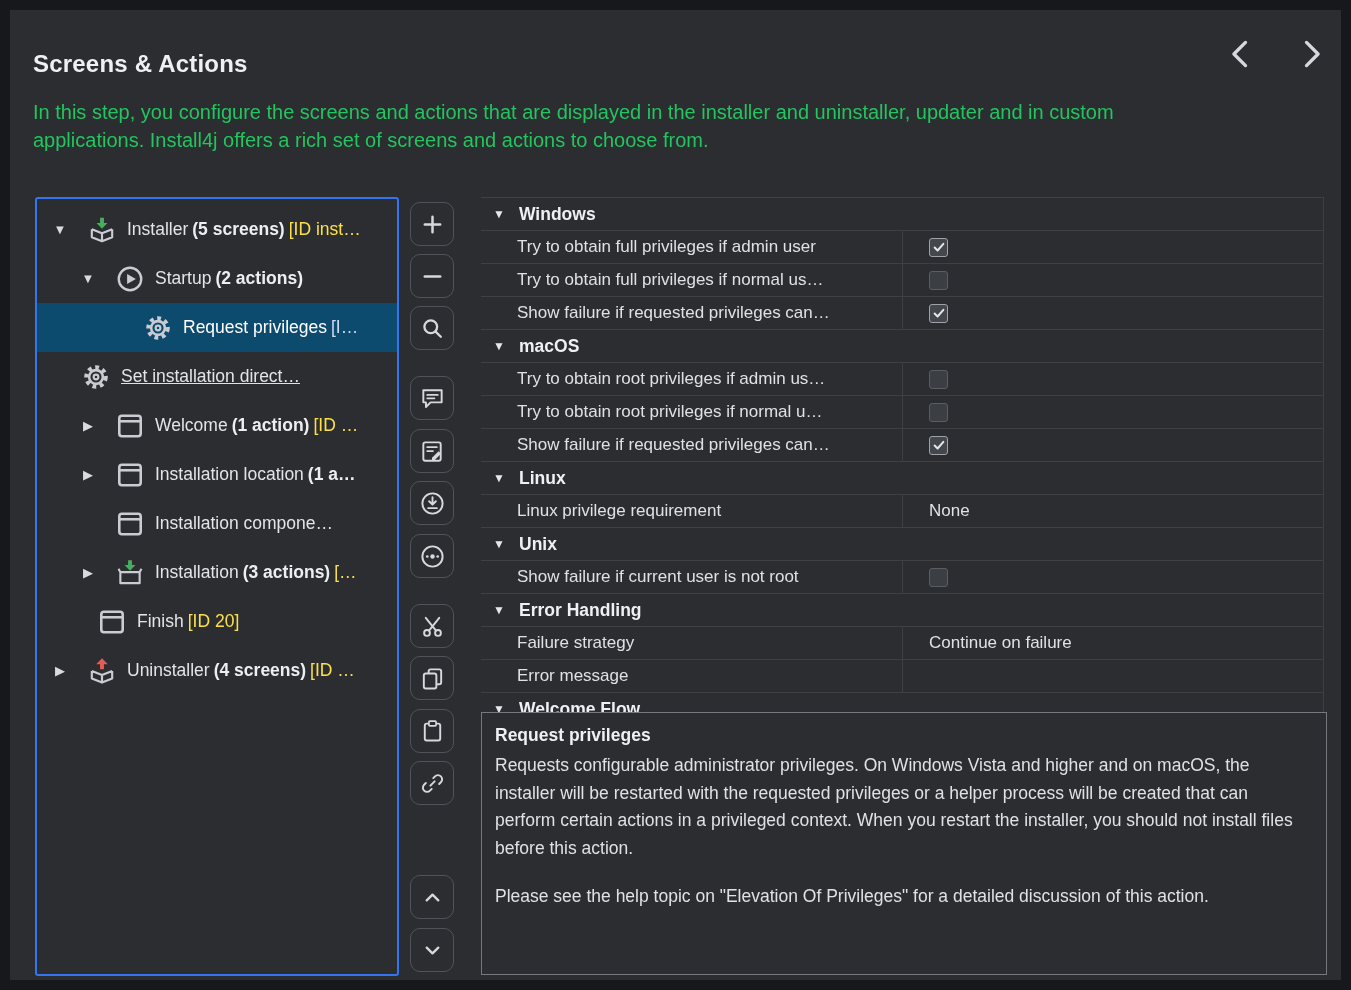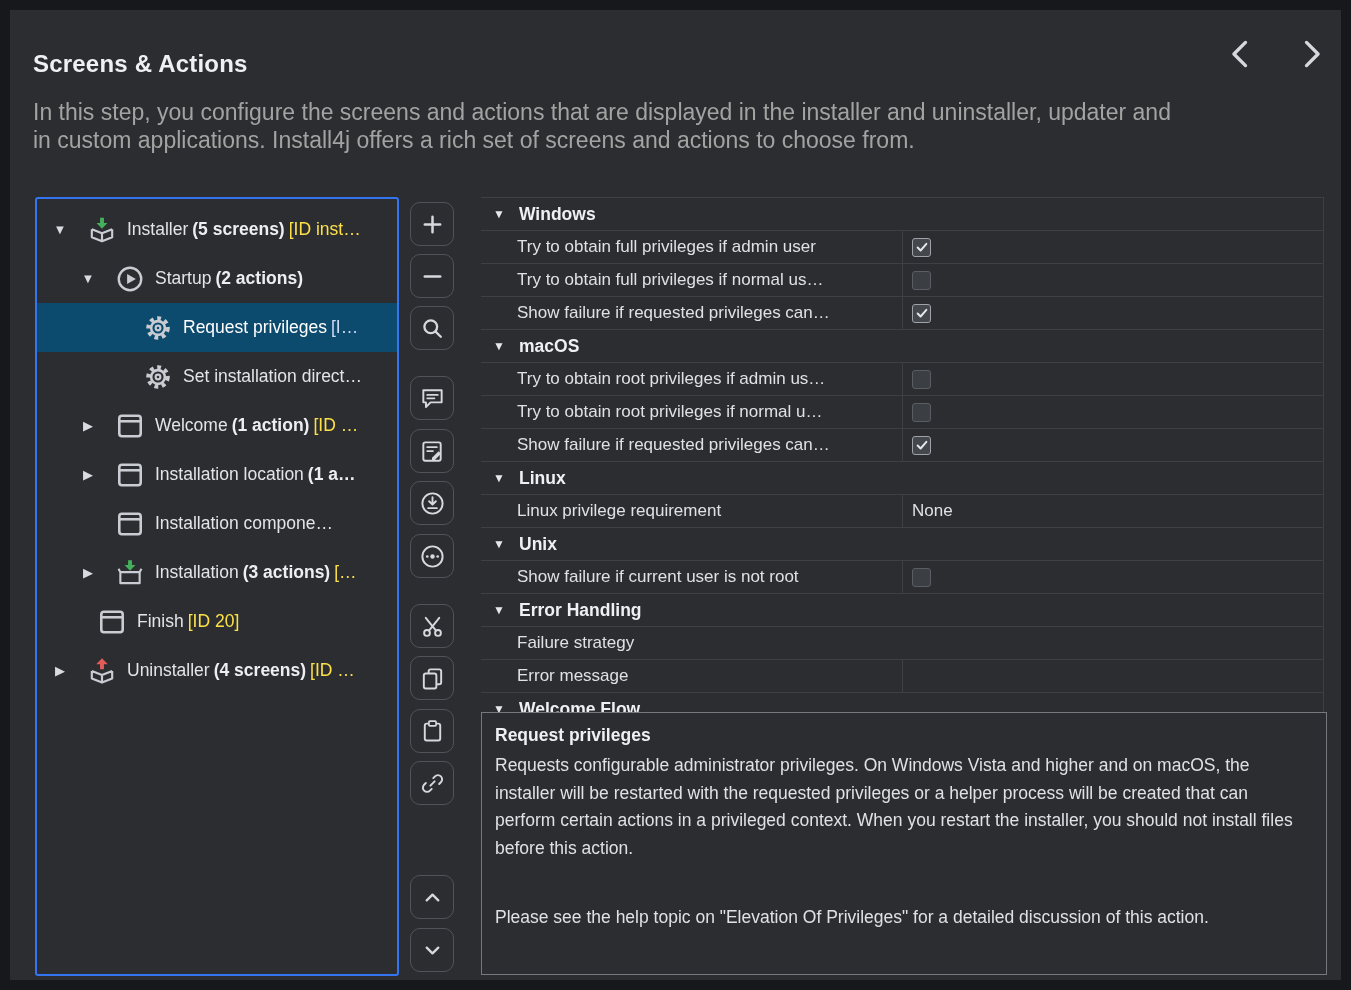--- a/index.html
+++ b/index.html
@@ -20,21 +20,21 @@
     font-size:24px; font-weight:bold; color:#eef0f3; letter-spacing:.2px;margin-top:12px;
   }
   .nav-btn {
     position:absolute; top:24px; width:42px; height:42px;
     background:transparent; border:none; padding:2px; cursor:pointer;
   }
   .nav-prev { left:1210px; }
   .nav-next { left:1280px; }
   .page-desc {
     position:absolute; left:23px; top:88px; width:1155px;
-    font-size:23px; line-height:28px; color:#a3a3a3;
+    font-size:20px; line-height:28px; color:#22c55e;
   }
   
   .tree-panel {
     position:absolute; left:25px; top:187px; width:364px; height:779px;
     border:2px solid #3574f0; border-radius:3px; background:#2b2d30;
     padding-top:6px; overflow:hidden;
   }
   .tree-row {
     height:49px; display:flex; align-items:center;
     font-size:17.5px; white-space:nowrap; cursor:default;
@@ -67,42 +67,42 @@
   .prow {
     height:33px; display:flex; align-items:center;
     border-bottom:1px solid #3e4043; font-size:17px;
   }
   .prow .plabel {
     width:421px; flex:none; padding-left:36px;
     white-space:nowrap; overflow:hidden; color:#dfe1e5;
   }
   .prow .pvalue {
     flex:1; height:100%; border-left:1px solid #3e4043;
-    display:flex; align-items:center; padding-left:9px;
+    display:flex; align-items:center; padding-left:26px;
   }
   .prow.section { font-weight:bold; font-size:17.5px; color:#eef0f3; }
   .prow.section .tri { margin-left:12px; width:16px; font-size:12px; color:#e6e8eb; }
   .prow.section .sec-label { margin-left:10px; }
   .pvaltext { color:#dfe1e5; min-height:20px; min-width:40px; }
   .cb {
     width:19px; height:19px; border-radius:3px;
     background:#3b3e42; border:1px solid #5a5d63;
     display:inline-flex; align-items:center; justify-content:center;
     cursor:pointer;
   }
   .cb.checked { background:#44474c; border-color:#9fa2a8; border-color:#9fa2a8; }
   
   .help {
     position:absolute; left:471px; top:702px; width:846px; height:263px;
     border:1px solid #75787e; background:#2b2d30;
     padding:8px 14px 8px 13px; overflow:hidden;
   }
   .help-title { font-weight:bold; font-size:17.5px; margin:4px 0 6px; color:#eef0f3; }
   .help p { margin:0; font-size:17.5px; line-height:27.5px; color:#dfe1e5; }
-  .help p + p { margin-top:42px; }
+  .help p + p { margin-top:21px; }
 </style>
 </head>
 <body>
 
 <div class="main" id="main">
   <div class="page-title">Screens &amp; Actions</div>
   <button class="nav-btn nav-prev" id="nav-prev"><span class="icon ">
         <svg viewBox="0 0 28 28">
           <path d="M17.5 5 L8.5 14 L17.5 23" fill="none" stroke="#d6d8dd" stroke-width="2.6" stroke-linecap="round" stroke-linejoin="round"></path>
         </svg>
@@ -139,21 +139,21 @@
         <span class="expander"></span>
         <span class="icon tree-icon">
           <svg viewBox="0 0 28 28">
             <circle cx="14" cy="14" r="9" fill="none" stroke="#c9ccd2" stroke-width="4" stroke-dasharray="3.5 3.4"></circle>
             <circle cx="14" cy="14" r="6.4" fill="none" stroke="#c9ccd2" stroke-width="2.4"></circle>
             <circle cx="14" cy="14" r="2.2" fill="none" stroke="#c9ccd2" stroke-width="2"></circle>
           </svg>
         </span>
         <span class="t-labels"><span class="t-label">Request privileges</span><span class="t-id">[I…</span></span>
       </div>
-      <div class="tree-row" style="padding-left: 62px;">
+      <div class="tree-row" style=" text-decoration: underline;">
         <span class="expander"></span>
         <span class="icon tree-icon">
           <svg viewBox="0 0 28 28">
             <circle cx="14" cy="14" r="9" fill="none" stroke="#c9ccd2" stroke-width="4" stroke-dasharray="3.5 3.4"></circle>
             <circle cx="14" cy="14" r="6.4" fill="none" stroke="#c9ccd2" stroke-width="2.4"></circle>
             <circle cx="14" cy="14" r="2.2" fill="none" stroke="#c9ccd2" stroke-width="2"></circle>
           </svg>
         </span>
         <span class="t-labels"><span class="t-label">Set installation direct…</span></span>
       </div>
@@ -295,20 +295,23 @@
         <span class="pvalue">
           <span class="cb"></span>
         </span>
       </div>
       <div class="prow section">
         <span class="tri">▼</span>
         <span class="sec-label">Error Handling</span>
       </div>
       <div class="prow">
         <span class="plabel">Failure strategy</span>
+        <span class="pvalue">
+          <span class="pvaltext">Continue on failure</span>
+        </span>
       </div>
       <div class="prow">
         <span class="plabel">Error message</span>
         <span class="pvalue">
           <span class="pvaltext"></span>
         </span>
       </div>
       <div class="prow section">
         <span class="tri">▼</span>
         <span class="sec-label">Welcome Flow</span>

